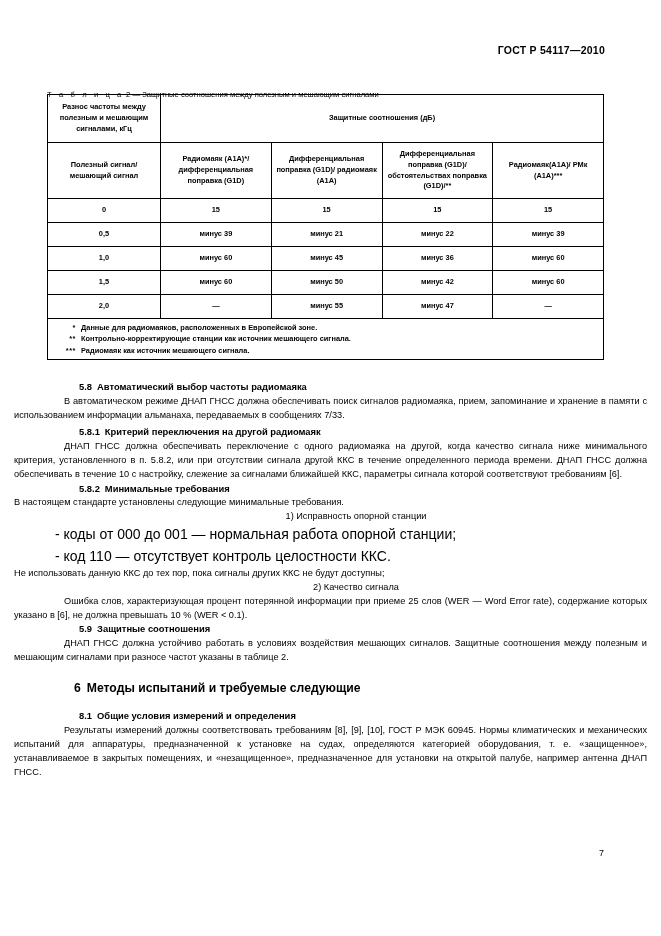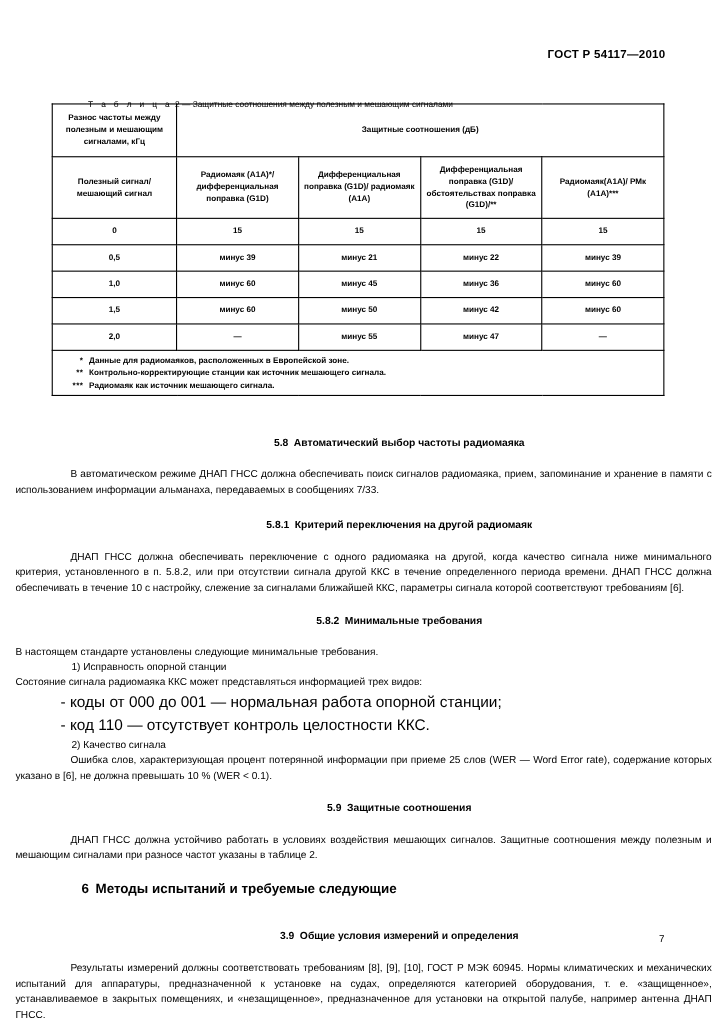--- a/index.html
+++ b/index.html
@@ -35,21 +35,20 @@
   }
 
   
   .table-caption {
     position: absolute;
     top: 90px;
     left: 47px;
     font-size: 7.6px;
     white-space: nowrap;
     color: #000;
-    margin-left: 33px;
   }
   .table-caption .tcap-word {
     letter-spacing: 2.6px;
   }
 
   
   .tbl-wrap {
     position: absolute;
     left: 47px;
     top: 94px;
@@ -105,24 +104,23 @@
   
   .body {
     position: absolute;
     left: 14px;
     top: 380px;
     width: 633px;
   }
   .h-sub {
     font-size: 9.4px;
     font-weight: bold;
-    margin: 15px;
+    margin: 0;
     padding-left: 65px;
     line-height: 1.55;
-    text-align: center;
   }
   .h-sub .num { margin-right: 5px; }
   .h-main {
     font-size: 12.2px;
     font-weight: bold;
     margin: 0;
     padding-left: 60px;
     line-height: 1.6;
   }
   .h-main .num { margin-right: 6px; }
@@ -134,21 +132,21 @@
     line-height: 1.515;
     text-indent: 50px;
   }
   p.para.noind { text-indent: 0; }
   p.flat {
     font-size: 9.2px;
     margin: 0;
     line-height: 1.515;
     padding-left: 50px;
   }
-  p.flat.p0 { padding-left: 51px; }
+  p.flat.p0 { padding-left: 51px; text-align: center; }
   p.dash {
     font-size: 14px;
     margin: 0;
     line-height: 1.515;
     padding-left: 51px;
     text-indent: -10px;
   }
   .sp-sm { height: 3px; }
   .sp-md { height: 11px; }
   .sp-lg { height: 14px; }
@@ -256,41 +254,41 @@
     <h3 class="h-sub">
       <span class="num">5.8.1</span><span>Критерий переключения на другой радиомаяк</span>
     </h3>
     <p class="para">ДНАП ГНСС должна обеспечивать переключение с одного радиомаяка на другой, когда качество сигнала ниже минимального критерия, установленного в п. 5.8.2, или при отсутствии сигнала другой ККС в течение определенного периода времени. ДНАП ГНСС должна обеспечивать в течение 10 с настройку, слежение за сигналами ближайшей ККС, параметры сигнала которой соответствуют требованиям [6].</p>
 
     <h3 class="h-sub">
       <span class="num">5.8.2</span><span>Минимальные требования</span>
     </h3>
     <p class="para noind">В настоящем стандарте установлены следующие минимальные требования.</p>
     <p class="flat p0">1)  Исправность опорной станции</p>
-    <p class="para noind">Состояние сигнала радиомаяка ККС может представляться информацией трех видов:</p>
     <p class="dash">-  коды от 000 до 001 — нормальная работа опорной станции;</p>
     <p class="dash">-  код 110 — отсутствует контроль целостности ККС.</p>
+    <p class="para noind">Не использовать данную ККС до тех пор, пока сигналы других ККС не будут доступны;</p>
     <p class="flat p0">2)  Качество сигнала</p>
     <p class="para">Ошибка слов, характеризующая процент потерянной информации при приеме 25 слов (WER — Word Error rate), содержание которых указано в [6], не должна превышать 10 % (WER &lt; 0.1).</p>
 
     <h3 class="h-sub">
       <span class="num">5.9</span><span>Защитные соотношения</span>
     </h3>
     <p class="para">ДНАП ГНСС должна устойчиво работать в условиях воздействия мешающих сигналов. Защитные соотношения между полезным и мешающим сигналами при разносе частот указаны в таблице 2.</p>
 
     <div class="sp-lg"></div>
 
     <h2 class="h-main">
       <span class="num">6</span><span>Методы испытаний и требуемые следующие</span>
     </h2>
 
     <div class="sp-md"></div>
 
     <h3 class="h-sub">
-      <span class="num">3.9</span><span>Общие условия измерений и определения</span>
+      <span class="num">8.1</span><span>Общие условия измерений и определения</span>
     </h3>
     <p class="para">Результаты измерений должны соответствовать требованиям [8], [9], [10], ГОСТ Р МЭК 60945. Нормы климатических и механических испытаний для аппаратуры, предназначенной к установке на судах, определяются категорией оборудования, т. е. «защищенное», устанавливаемое в закрытых помещениях, и «незащищенное», предназначенное для установки на открытой палубе, например антенна ДНАП ГНСС.</p>
 
   </div>
 
   <div class="page-num">7</div>
 
 </div>
 
 </body></html>

